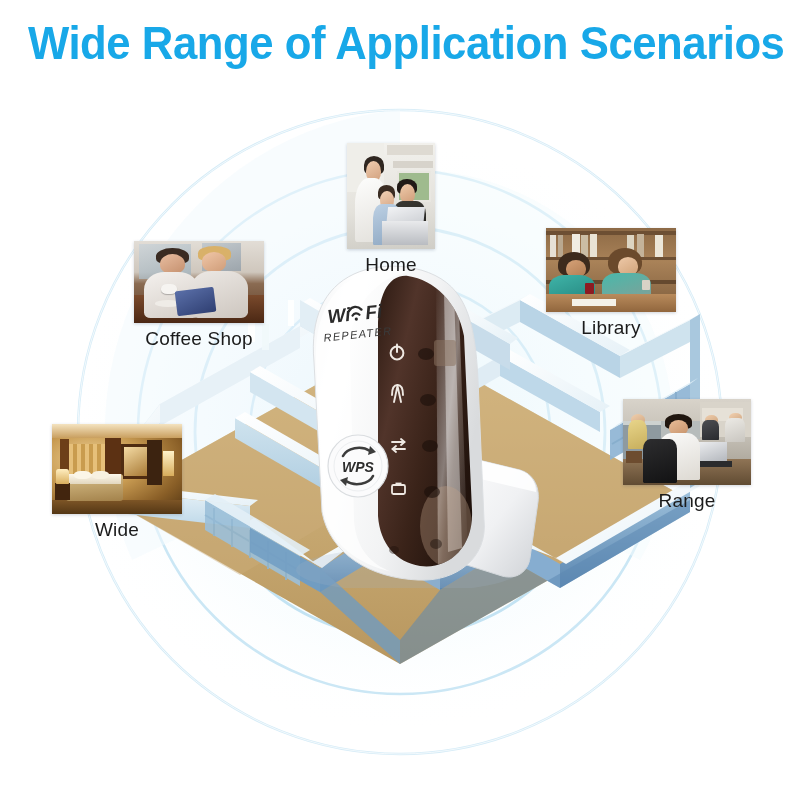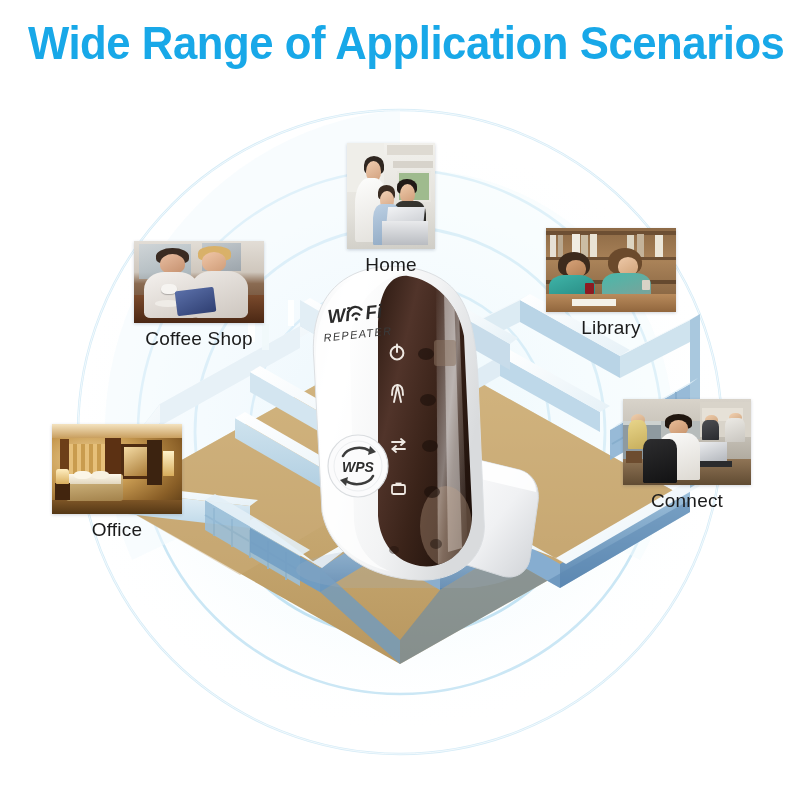--- a/index.html
+++ b/index.html
@@ -538,37 +538,37 @@
         <div class="of-p4"></div>
       <div class="of-desk"></div>
         <div class="of-bx"></div>
       <div class="of-lap"></div>
         <div class="of-lapb"></div>
       <div class="of-mhair"></div>
         <div class="of-mhead"></div>
         <div class="of-mbody"></div>
       <div class="of-chair"></div>
     </div>
-    <div class="cap">Connect</div>
+    <div class="cap">Range</div>
   </div>
 
   <div class="card" style="left:52px;top:424px;">
     <div class="photo" style="width:130px;height:90px;">
       <div class="ht-bg"></div>
         <div class="ht-ceil"></div>
       <div class="ht-pillar"></div>
         <div class="ht-headbd"></div>
       <div class="ht-darkw"></div>
         <div class="ht-mir"></div>
       <div class="ht-door"></div>
         <div class="ht-lamp"></div>
       <div class="ht-floor"></div>
       <div class="ht-bed"></div>
         <div class="ht-sheet"></div>
       <div class="ht-pil1"></div>
         <div class="ht-pil2"></div>
       <div class="ht-nst"></div>
         <div class="ht-tlamp"></div>
     </div>
-    <div class="cap">Office</div>
+    <div class="cap">Wide</div>
   </div>
 
 </div>
 
 </body></html>

